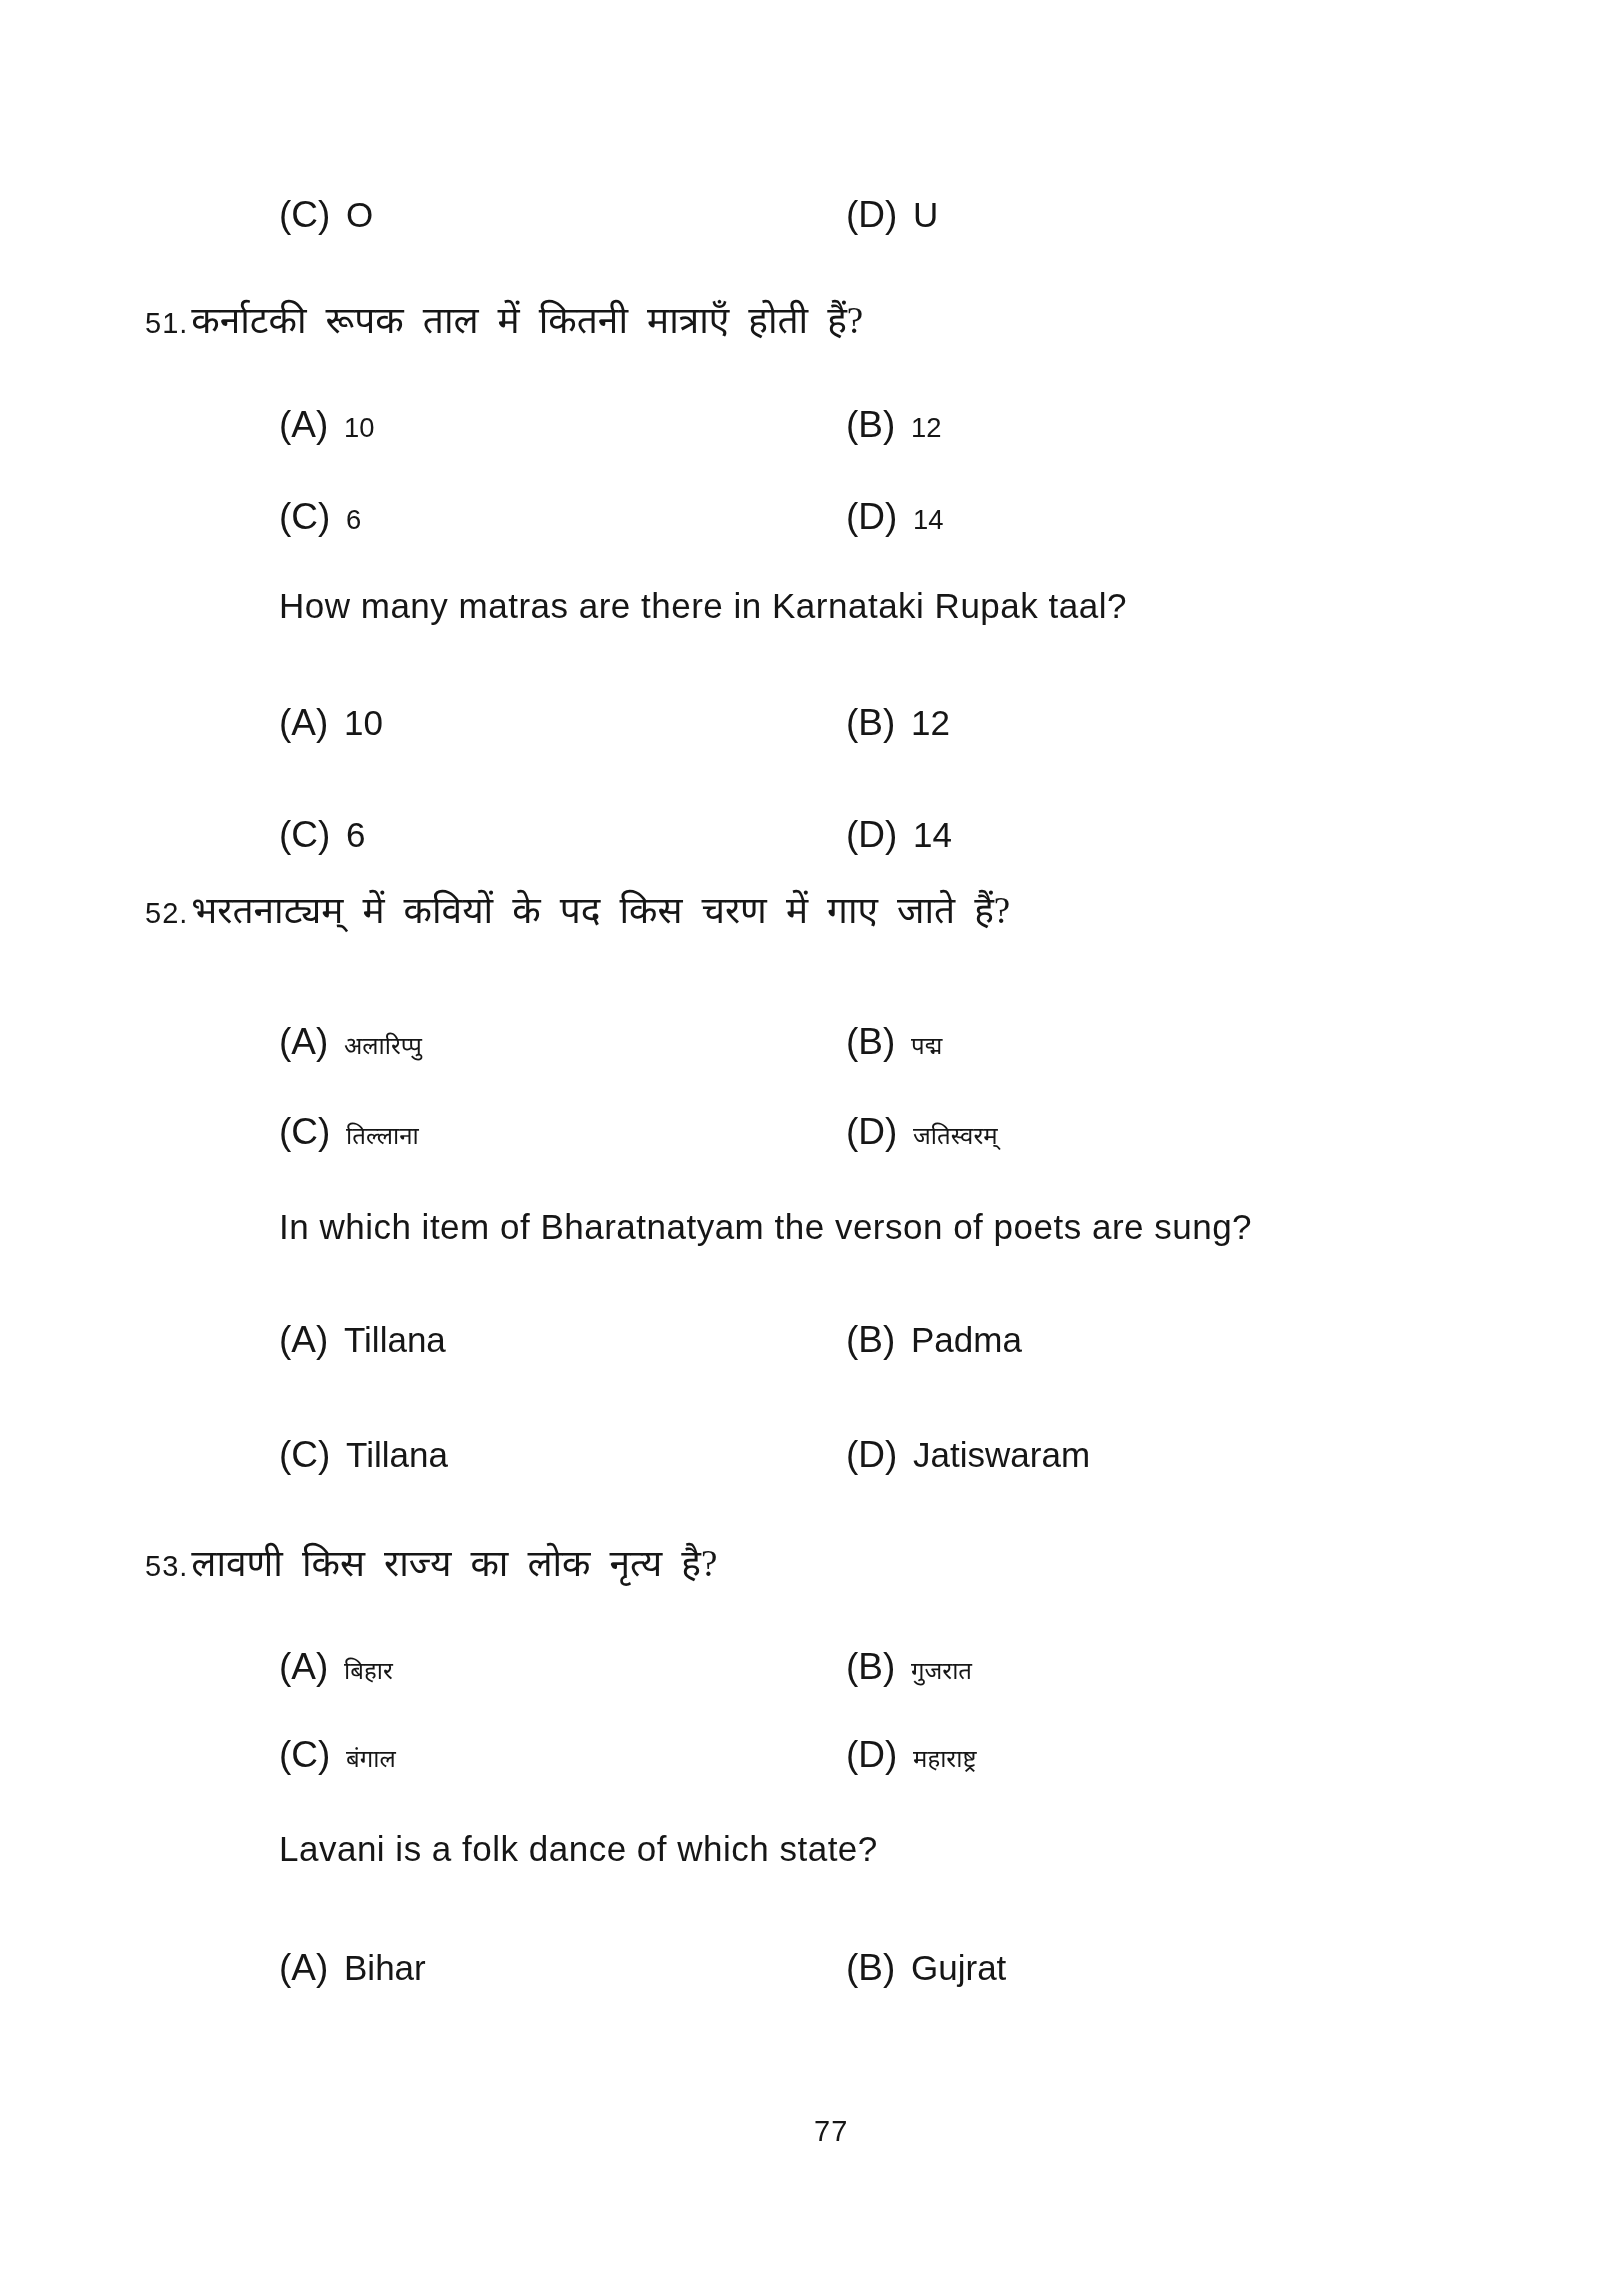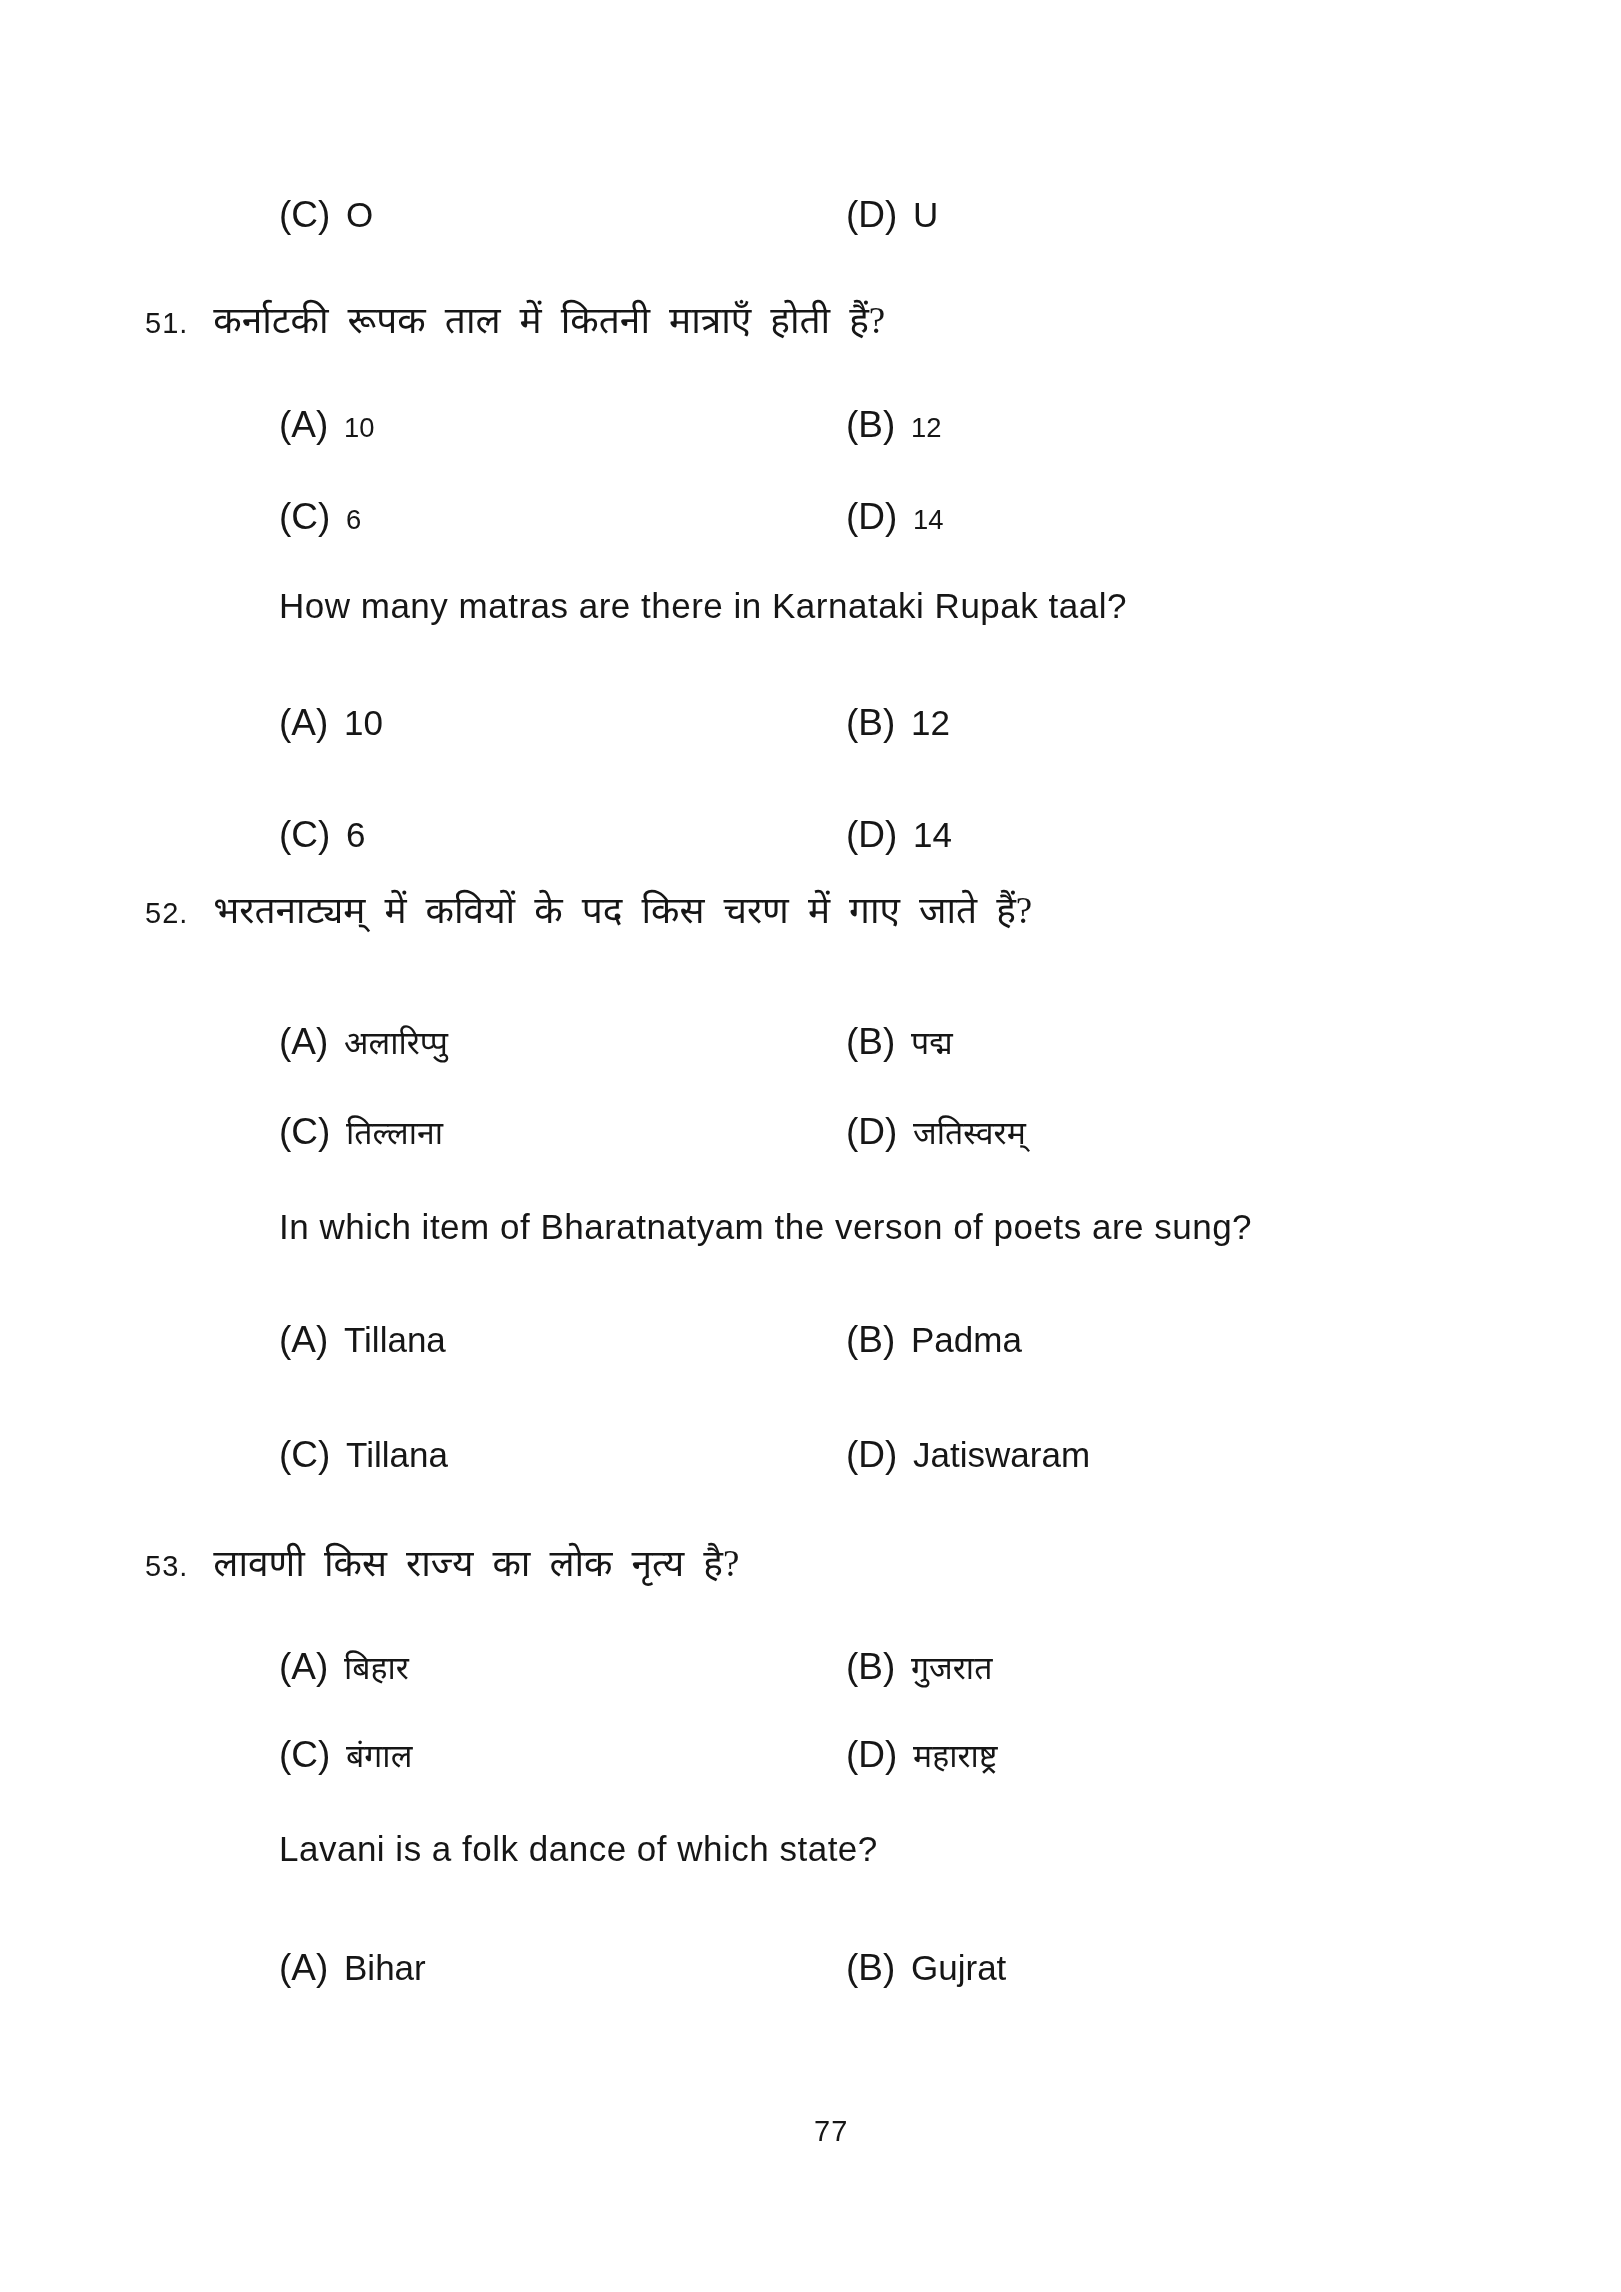--- a/index.html
+++ b/index.html
@@ -10,32 +10,32 @@
     height: 2293px;
     background: #ffffff;
     color: #161616;
     font-family: "Liberation Sans", "DejaVu Sans", sans-serif;
     overflow: hidden;
   }
   .abs { position: absolute; white-space: nowrap; line-height: 1.15; }
 
   
   .q-line { left: 145px; display: flex; align-items: baseline; }
-  .q-num  { font-size: 29px; margin-right: 25px; letter-spacing: 1px; }
+  .q-num  { font-size: 29px; margin-right: 3px; letter-spacing: 1px; }
   .hi-text{ font-size: 37px; word-spacing: 9.8px; font-family: Liberation Serif, serif; }
 
   
   .en-line{ left: 279px; font-size: 35px; letter-spacing: 0.5px; }
 
   
   .opt-row{ left: 279px; display: grid; grid-template-columns: 567px auto; }
   .opt    { display: inline-flex; align-items: baseline; }
   .opt-label { font-size: 37px; }
   .opt-val   { font-size: 35px; margin-left: 15.7px; }
-  .opt-val.hi{ font-size: 32px; }
+  .opt-val.hi{ font-size: 24px; }
   .opt-val.sm{ font-size: 27.4px; }
 
   .page-num { left: 814px; font-size: 29px; letter-spacing: 1px; }
 </style>
 </head>
 <body>
 
 <main class="page">
 
   <section>

